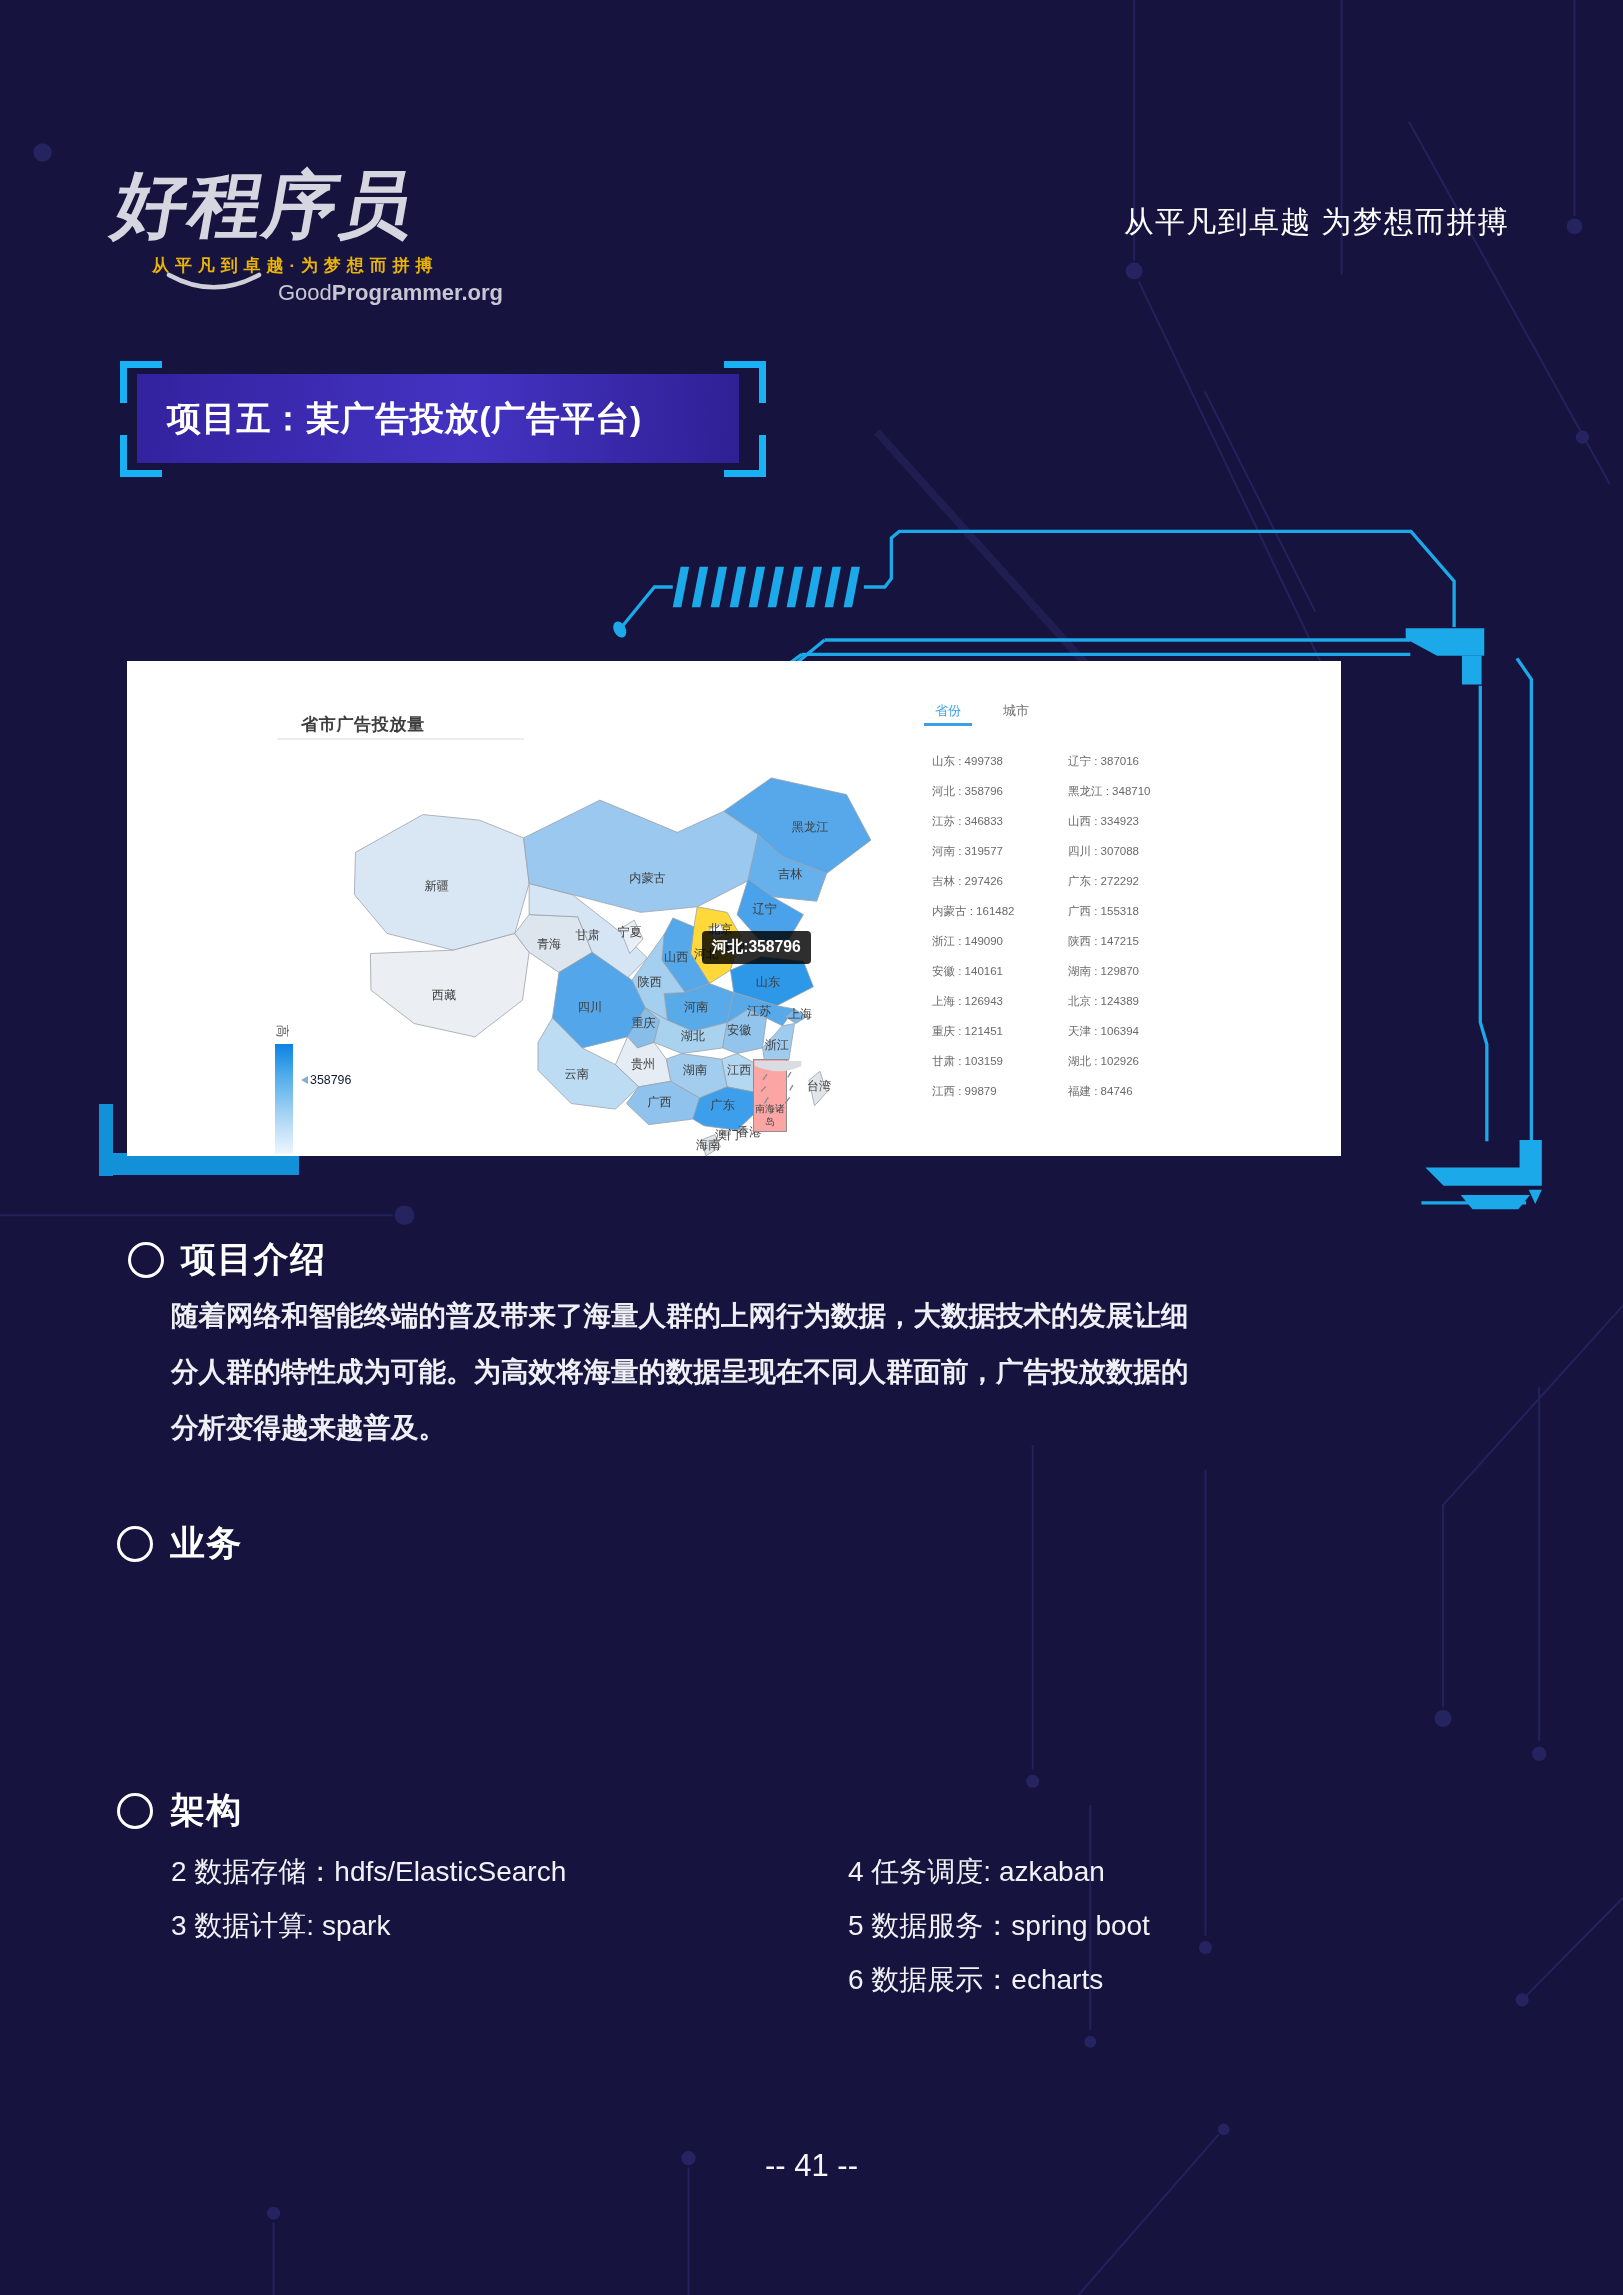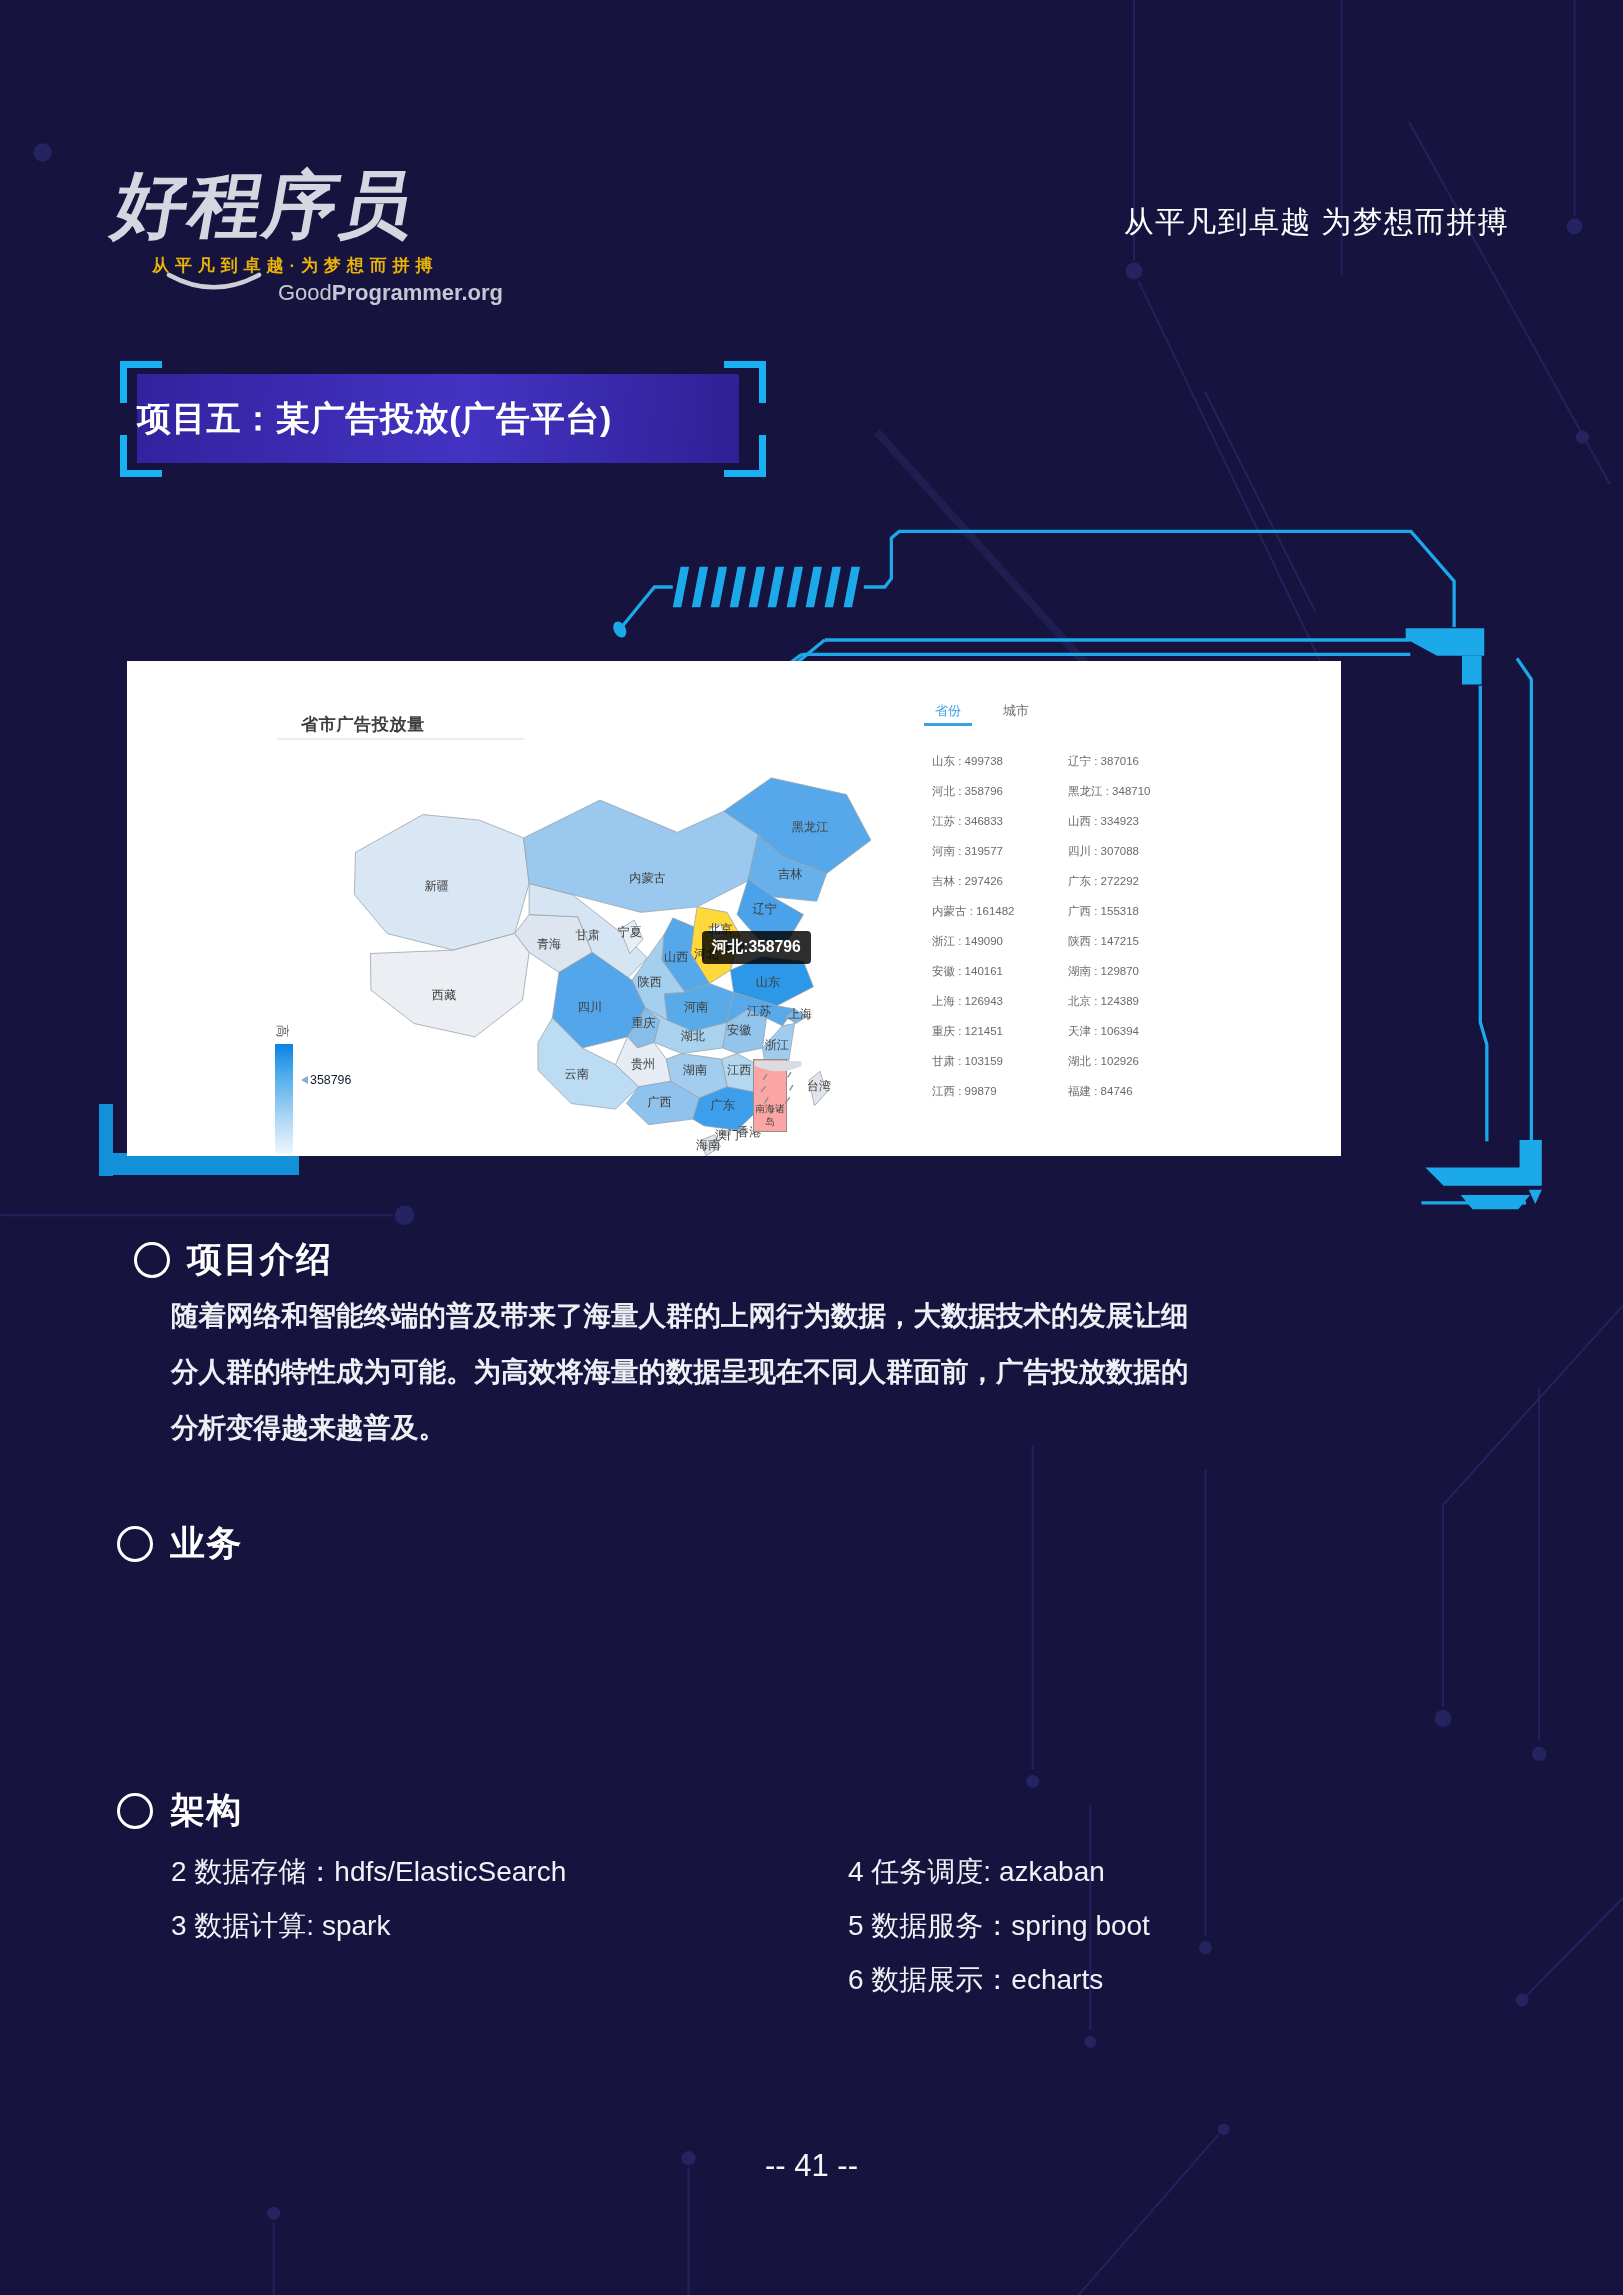--- a/index.html
+++ b/index.html
@@ -12,21 +12,21 @@
               transform:skewX(-10deg);letter-spacing:2px;z-index:3;}
   .logo-tagline{left:152px;top:254px;font-size:17px;font-weight:bold;color:#eab308;
                 letter-spacing:5.9px;z-index:3;}
   .logo-smile{left:165px;top:271px;z-index:3;}
   .logo-site{left:278px;top:280px;font-size:22px;color:#c6c6d4;z-index:3;}
   .logo-site b{font-weight:bold;}
   .top-slogan{right:114px;top:202px;font-size:30px;color:#ffffff;letter-spacing:1.3px;z-index:3;}
   
   .banner{left:137px;top:374px;width:602px;height:89px;z-index:3;
           background:linear-gradient(93deg,#33229e 0%,#4433c2 55%,#2f2095 100%);
-          display:flex;align-items:center;box-sizing:border-box;}
+          display:flex;align-items:center;padding-left:30px;box-sizing:border-box;}
   .banner-title{font-size:34px;font-weight:bold;color:#fff;letter-spacing:0.7px;}
   .corner{width:35px;height:35px;z-index:4;}
   .corner.tl{left:120px;top:361px;border-top:7.2px solid #18b2f4;border-left:7.2px solid #18b2f4;}
   .corner.bl{left:120px;top:435px;border-bottom:7.2px solid #18b2f4;border-left:7.2px solid #18b2f4;}
   .corner.tr{left:724px;top:361px;border-top:7.2px solid #18b2f4;border-right:7.2px solid #18b2f4;}
   .corner.br{left:724px;top:435px;border-bottom:7.2px solid #18b2f4;border-right:7.2px solid #18b2f4;}
   
   .panel{left:127px;top:661px;width:1214px;height:495px;background:#ffffff;z-index:2;}
   .chart-title{left:174px;top:52px;font-size:17px;font-weight:bold;color:#3e3e3e;letter-spacing:0.7px;}
   .title-underline{left:150px;top:77px;width:247px;height:2px;background:#ededed;}
@@ -277,21 +277,21 @@
           <path d="M52,26 l5,-8"></path>
             <path d="M55,46 l5,-8"></path>
             <path d="M48,66 l7,-9"></path>
           <path d="M24,82 l7,-8"></path>
         </g>
       </svg>
       <div class="inset-label">南海诸岛</div>
     </div>
   </div>
 
-  <div class="abs section-heading" style="left:134px;top:1236px;">
+  <div class="abs section-heading" style="left:128px;top:1236px;">
     <div class="section-circle"></div>
     <div class="section-title">项目介绍</div>
   </div>
   <div class="abs para" style="top:1288px;" id="para-intro">
       <div>随着网络和智能终端的普及带来了海量人群的上网行为数据，大数据技术的发展让细</div>
       <div>分人群的特性成为可能。为高效将海量的数据呈现在不同人群面前，广告投放数据的</div>
       <div>分析变得越来越普及。</div>
     </div>
 
   <div class="abs section-heading" style="left:117px;top:1520px;">

